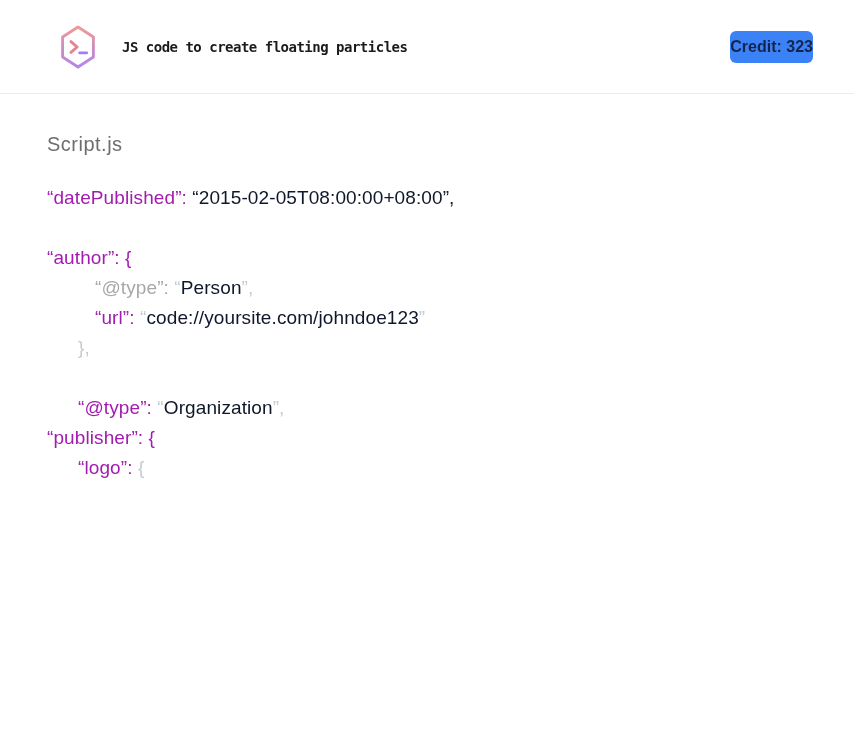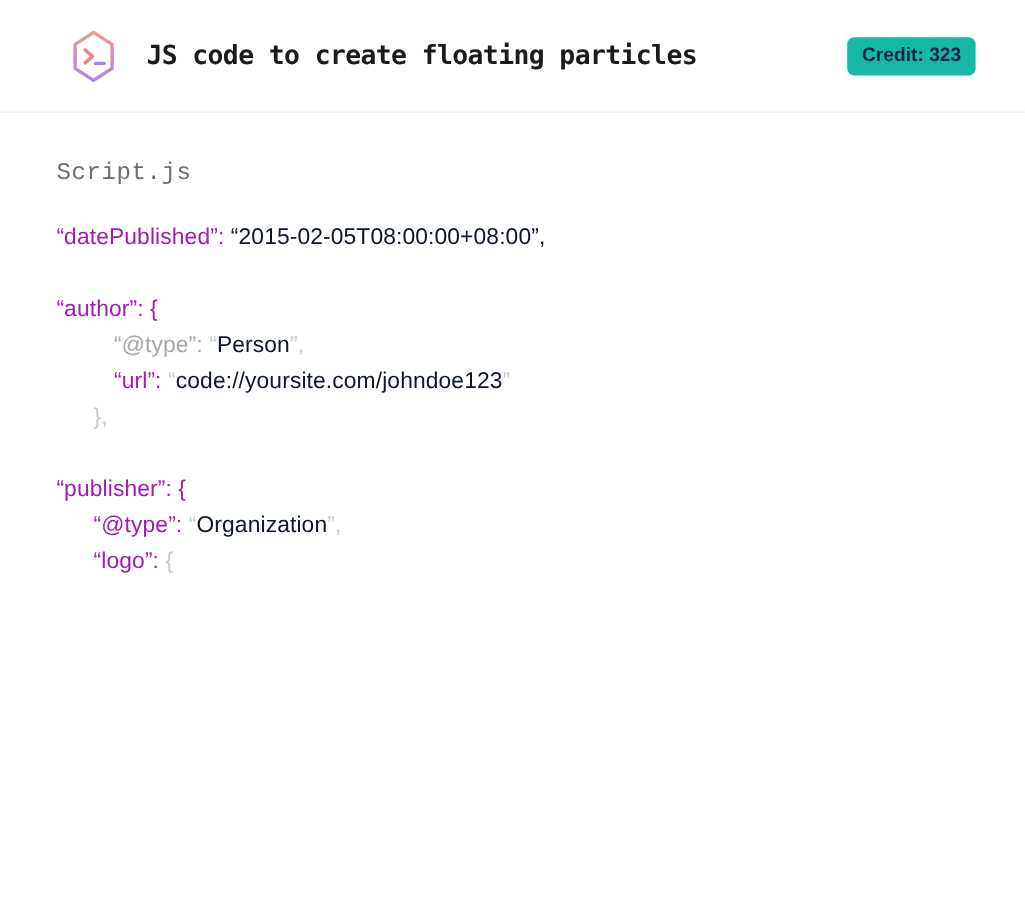--- a/index.html
+++ b/index.html
@@ -16,42 +16,42 @@
     align-items: center;
     height: 94px;
     padding: 0 41px 0 58px;
     border-bottom: 1px solid #ebebeb;
     background: #ffffff;
   }
   .logo-wrap { width: 40px; height: 52px; flex: 0 0 auto; }
   .page-title {
     margin-left: 24px;
     font-family: "DejaVu Sans Mono", monospace;
-    font-size: 22px;
+    font-size: 14px;
     font-weight: 700;
     letter-spacing: -0.5px;
     color: #1b1b1b;
     white-space: nowrap;
   }
   .credit-badge {
     margin-left: auto;
-    background: #14b8a6;
+    background: #3b82f6;
     color: #16244c;
     font-size: 16px;
     font-weight: 700;
-    padding: 7px 12px;
+    padding: 7px 0;
     border-radius: 6px;
     white-space: nowrap;
     text-align: right;
   }
 
   
   .content { padding: 39px 46px 0 47px; }
   .filename-heading {
-    font-family: Liberation Mono, monospace;
+    font-family: Liberation Sans, sans-serif;
     font-size: 20px;
     font-weight: 400;
     color: #6e6e6e;
     letter-spacing: 0.5px;
   }
   .code-block {
     margin-top: 27px;
     font-size: 19px;
     letter-spacing: 0.1px;
   }
@@ -108,17 +108,17 @@
 <main class="content">
   <h2 class="filename-heading">Script.js</h2>
   <div class="code-block">
       <div class="code-line ind-0"><span class="seg-key">“datePublished”: </span><span class="seg-str">“2015-02-05T08:00:00+08:00”,</span></div>
       <div class="code-line blank"></div>
       <div class="code-line ind-0"><span class="seg-key">“author”: {</span></div>
       <div class="code-line ind-2"><span class="seg-key2">“@type”: </span><span class="seg-fade">“</span><span class="seg-str">Person</span><span class="seg-fade">”,</span></div>
       <div class="code-line ind-2"><span class="seg-key">“url”: </span><span class="seg-fade">“</span><span class="seg-str">code://yoursite.com/johndoe123</span><span class="seg-fade">”</span></div>
       <div class="code-line ind-1"><span class="seg-fade">},</span></div>
       <div class="code-line blank"></div>
+      <div class="code-line ind-1"><span class="seg-key">“@type”: </span><span class="seg-fade">“</span><span class="seg-str">Organization</span><span class="seg-fade">”,</span></div>
       <div class="code-line ind-0"><span class="seg-key">“publisher”: {</span></div>
-      <div class="code-line ind-1"><span class="seg-key">“@type”: </span><span class="seg-fade">“</span><span class="seg-str">Organization</span><span class="seg-fade">”,</span></div>
       <div class="code-line ind-1"><span class="seg-key">“logo”: </span><span class="seg-fade">{</span></div>
     </div>
 </main>
 
 </body></html>

